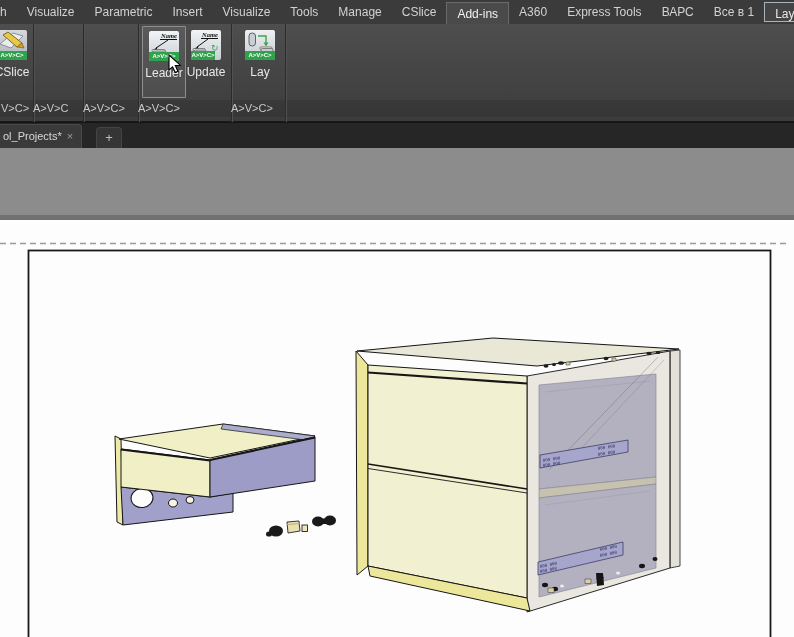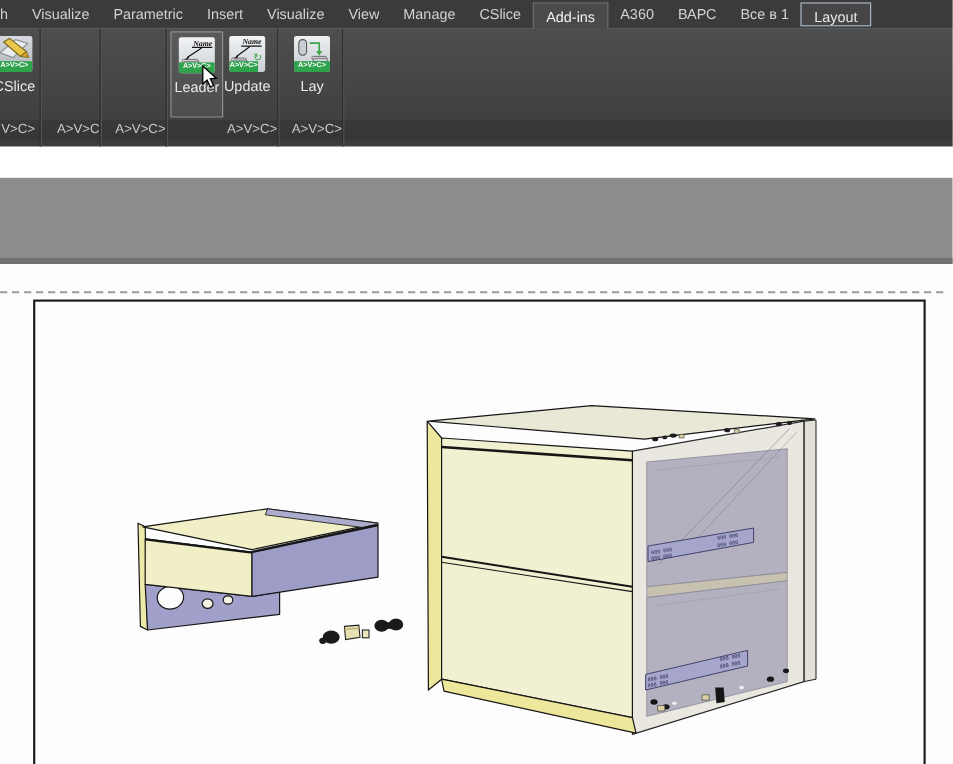--- a/index.html
+++ b/index.html
@@ -17,21 +17,21 @@
     color:#f2f2f2; height:22px; margin-top:2px;text-align:center; }
   .rtab.highlighted { border:1px solid #a8b4bf; background:#454545; color:#e8e8e8; height:20px; }
 
   
   .ribbon-body { position:absolute; left:0; top:24px; width:794px; height:98px;
     background:linear-gradient(#4e4e4e,#3c3c3c); border-bottom:1px solid #191919; }
   .psep { position:absolute; top:0; width:1px; height:98px; background:#2b2b2b; }
   .psep::after { content:""; position:absolute; left:1px; top:0; width:1px; height:98px; background:#525252; }
   .panel-label-row { position:absolute; left:0; top:76px; width:794px; height:17px;
     background:rgba(0,0,0,0.10); }
-  .plabel { position:absolute; top:78px; font-size:11px; color:#c9c9c9; text-align:right; }
+  .plabel { position:absolute; top:78px; font-size:11px; color:#c9c9c9; text-align:left; }
 
   .rbtn { position:absolute; top:2px; width:44px; height:72px; text-align:center; }
   .rbtn .icon { position:relative; width:30px; height:30px; margin:4px auto 0;
     background:linear-gradient(#d6dade,#aeb3b9); border-radius:2px; overflow:hidden; }
   .rbtn .icon svg { position:absolute; left:0; top:0; }
   .badge { position:absolute; left:0; bottom:0; width:100%; height:9px; background:#2fa24c;
     color:#fff; font-size:6px; font-weight:bold; line-height:9px; text-align:center;
     letter-spacing:0; }
   .rbtn .blabel { margin-top:5px; font-size:12px; color:#e8e8e8; }
   .rbtn.hovered { border:1px solid #8f8f8f; background:rgba(255,255,255,0.07); border-radius:1px; }
@@ -59,25 +59,26 @@
 <body>
 
 <div id="app">
 
   <div class="ribbon-tabs">
     <div class="rtab partial">h</div>
     <div class="rtab">Visualize</div>
     <div class="rtab">Parametric</div>
     <div class="rtab">Insert</div>
     <div class="rtab">Visualize</div>
-    <div class="rtab">View</div>
+    <div class="rtab">Tools</div>
     <div class="rtab">Manage</div>
     <div class="rtab">CSlice</div>
     <div class="rtab active">Add-ins</div>
     <div class="rtab">A360</div>
+    <div class="rtab">Express Tools</div>
     <div class="rtab">ВАРС</div>
     <div class="rtab">Все в 1</div>
     <div class="rtab highlighted">Layout</div>
   </div>
 
   <div class="ribbon-body">
     <div class="panel-label-row"></div>
     <div class="psep" style="left:33px"></div>
     <div class="psep" style="left:83px"></div>
     <div class="psep" style="left:138px"></div>
@@ -143,20 +144,26 @@
       <div class="blabel">Lay</div>
     </div>
 
     <div class="plabel" style="left:0; width:44px; text-align:left; padding-left:1px">V&gt;C&gt;</div>
     <div class="plabel" style="left:33px; width:50px">A&gt;V&gt;C</div>
     <div class="plabel" style="left:83px; width:55px">A&gt;V&gt;C&gt;</div>
     <div class="plabel" style="left:138px; width:93px">A&gt;V&gt;C&gt;</div>
     <div class="plabel" style="left:231px; width:54px">A&gt;V&gt;C&gt;</div>
   </div>
 
+  <div class="filetabs">
+    <div class="ftab">
+      <span>ol_Projects*</span><span class="close">×</span>
+    </div>
+    <div class="newtab">+</div>
+  </div>
 
   <div class="canvas-wrap">
     <svg width="794" height="489" viewBox="0 148 794 489">
 
       <rect x="0" y="148" width="794" height="72" fill="#8C8C8C"></rect>
       <rect x="0" y="215" width="794" height="5" fill="#717171"></rect>
       <rect x="0" y="220" width="794" height="417" fill="#FDFDFD"></rect>
       <line x1="0" y1="243.5" x2="790" y2="243.5" stroke="#9A9A9A" stroke-width="1.6" stroke-dasharray="6 4"></line>
       <rect x="28.5" y="250.5" width="742" height="400" fill="none" stroke="#1A1A1A" stroke-width="1.8"></rect>
 

